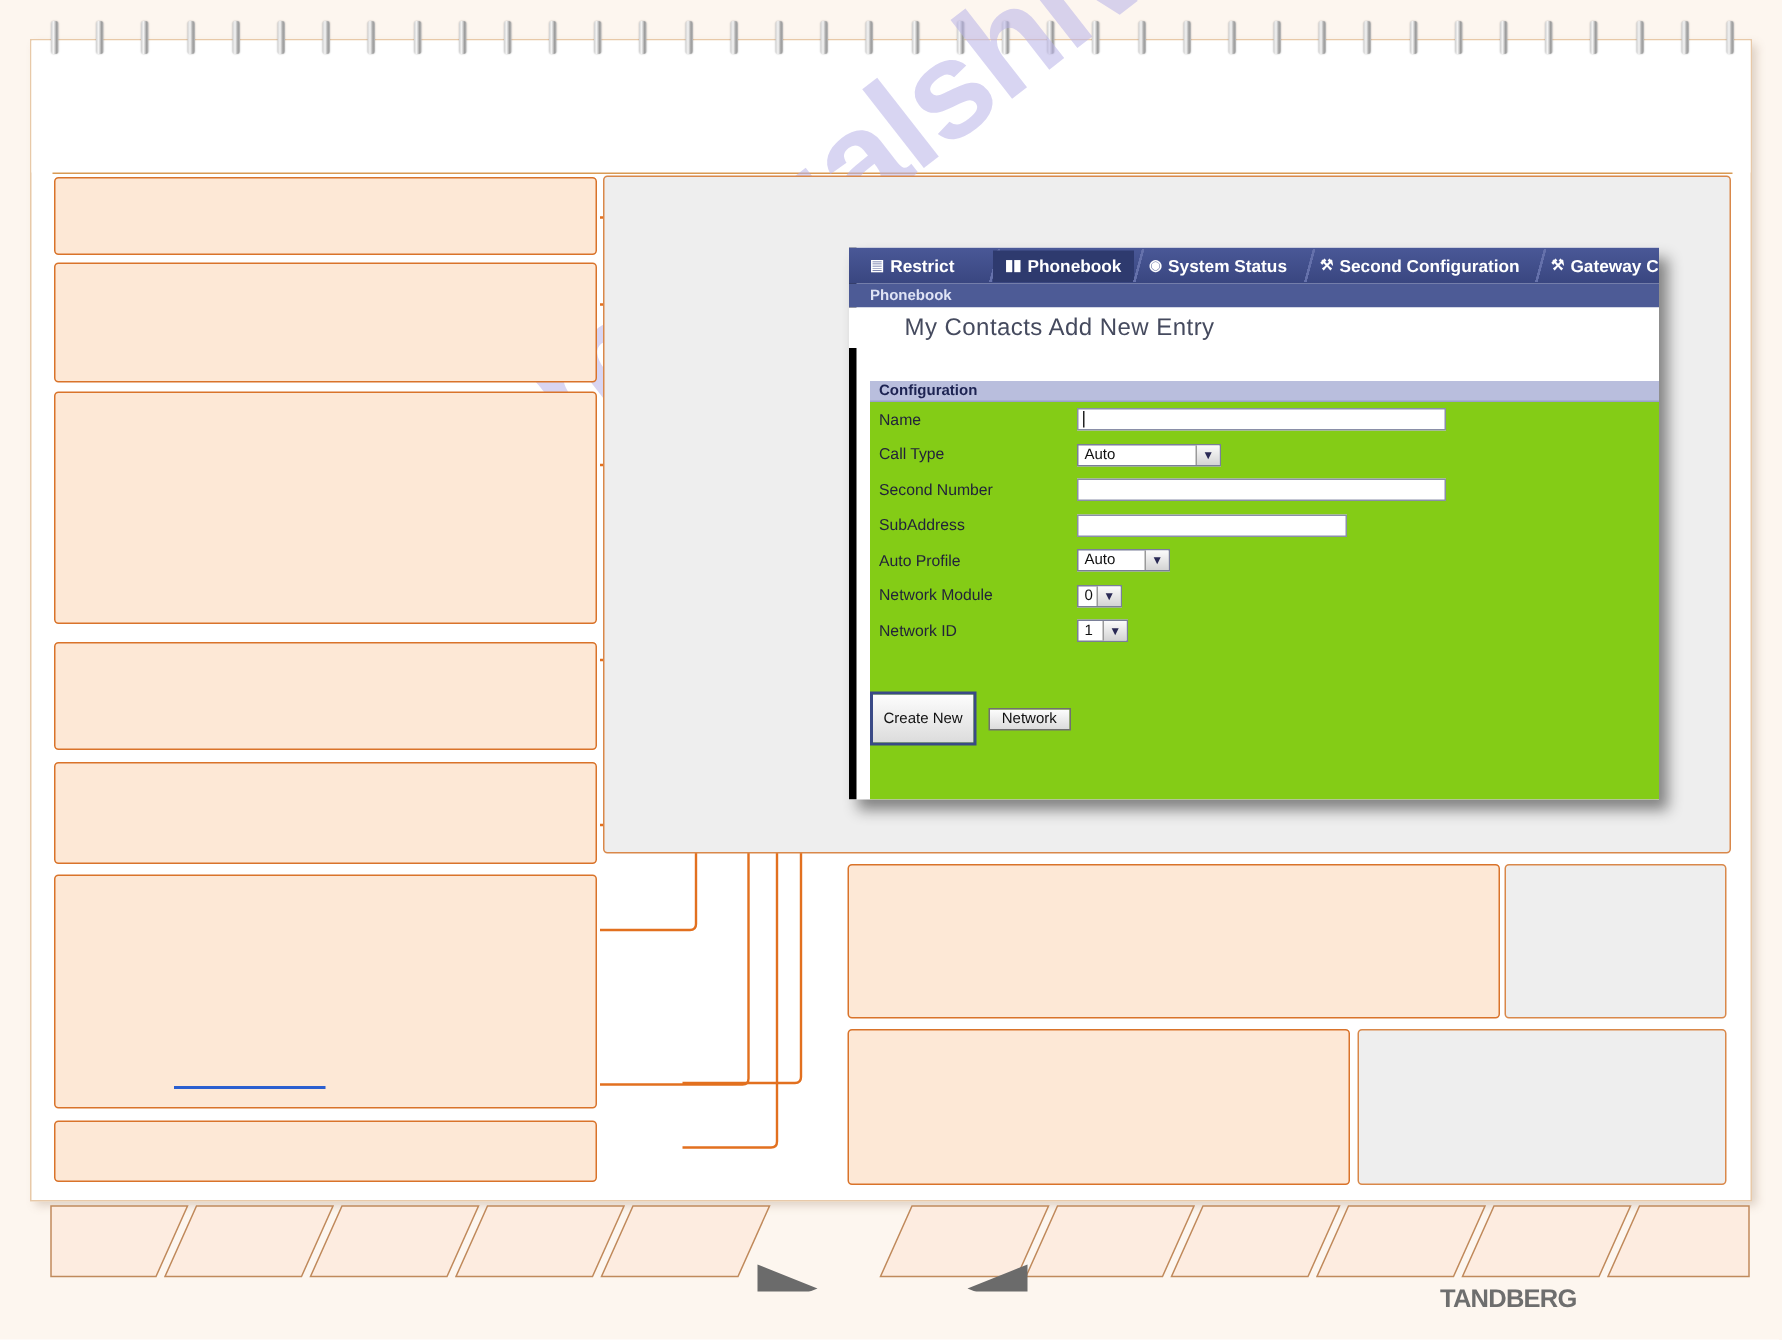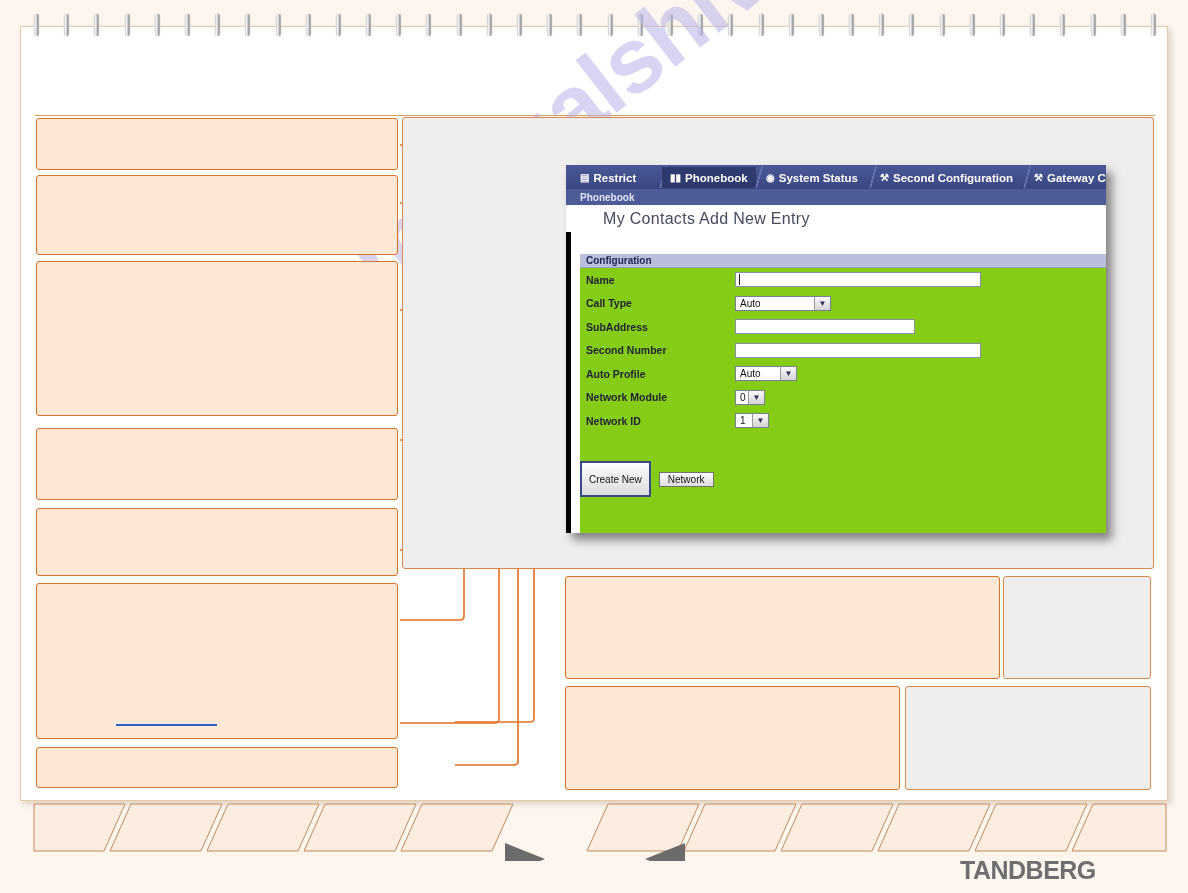--- a/index.html
+++ b/index.html
@@ -118,23 +118,22 @@
   }
   #cfg-head{
     height:13px;background:#b9bedd;color:#1d2352;
     font-size:10px;font-weight:bold;padding-left:6px;display:flex;align-items:center;
     border-bottom:1px solid #9aa0c9;
   }
   .frow{
     height:23.5px;display:flex;align-items:center;padding-left:6px;
   }
   .flabel{
-    width:149px;font-size:10.5px;color:#22233a;
-    font-family:"Liberation Sans", sans-serif;
-    font-weight:bold;
+    width:132px;font-size:10.5px;color:#22233a;
+    font-family:"Liberation Sans", sans-serif;
   }
   .ftext{
     height:15px;background:#fff;border:1px solid #8a8fa8;
     box-sizing:border-box;position:relative;
   }
   .ftext .caret{
     position:absolute;left:3px;top:1px;width:1px;height:11px;background:#222;
   }
   .fsel{
     height:15px;background:#fff;border:1px solid #7a7f98;
@@ -160,21 +159,21 @@
     display:flex;align-items:center;font-family:"Liberation Sans", sans-serif;
   }
   .wbtn.primary{border:2px solid #3a4a86;padding:16px 7px;}
 
   
   #bottom-strip{
     position:absolute;left:0;top:801px;width:1188px;height:60px;
   }
   #tandberg{
     position:absolute;left:960px;top:856px;
-    font-size:25px;font-weight:bold;color:#6e6e6e;letter-spacing:-.5px;
+    font-size:17px;font-weight:bold;color:#6e6e6e;letter-spacing:-.5px;
     font-family:"Liberation Sans", sans-serif;
   }
 </style>
 </head>
 <body>
 
 <div id="page-sheet">
   <div id="header-band"></div>
   <div id="header-rule"></div>
 </div>
@@ -310,26 +309,26 @@
           </div>
         </div>
         <div class="frow">
           <div class="flabel">Call Type</div>
           <div class="fsel" style="width: 96px;">
             <span>Auto</span>
             <span class="arrowbox">▼</span>
           </div>
         </div>
         <div class="frow">
+          <div class="flabel">Second Number</div>
+          <div class="ftext" style="width: 246px;"></div>
+        </div>
+        <div class="frow">
           <div class="flabel">SubAddress</div>
           <div class="ftext" style="width: 180px;"></div>
-        </div>
-        <div class="frow">
-          <div class="flabel">Second Number</div>
-          <div class="ftext" style="width: 246px;"></div>
         </div>
         <div class="frow">
           <div class="flabel">Auto Profile</div>
           <div class="fsel" style="width: 62px;">
             <span>Auto</span>
             <span class="arrowbox">▼</span>
           </div>
         </div>
         <div class="frow">
           <div class="flabel">Network Module</div>

